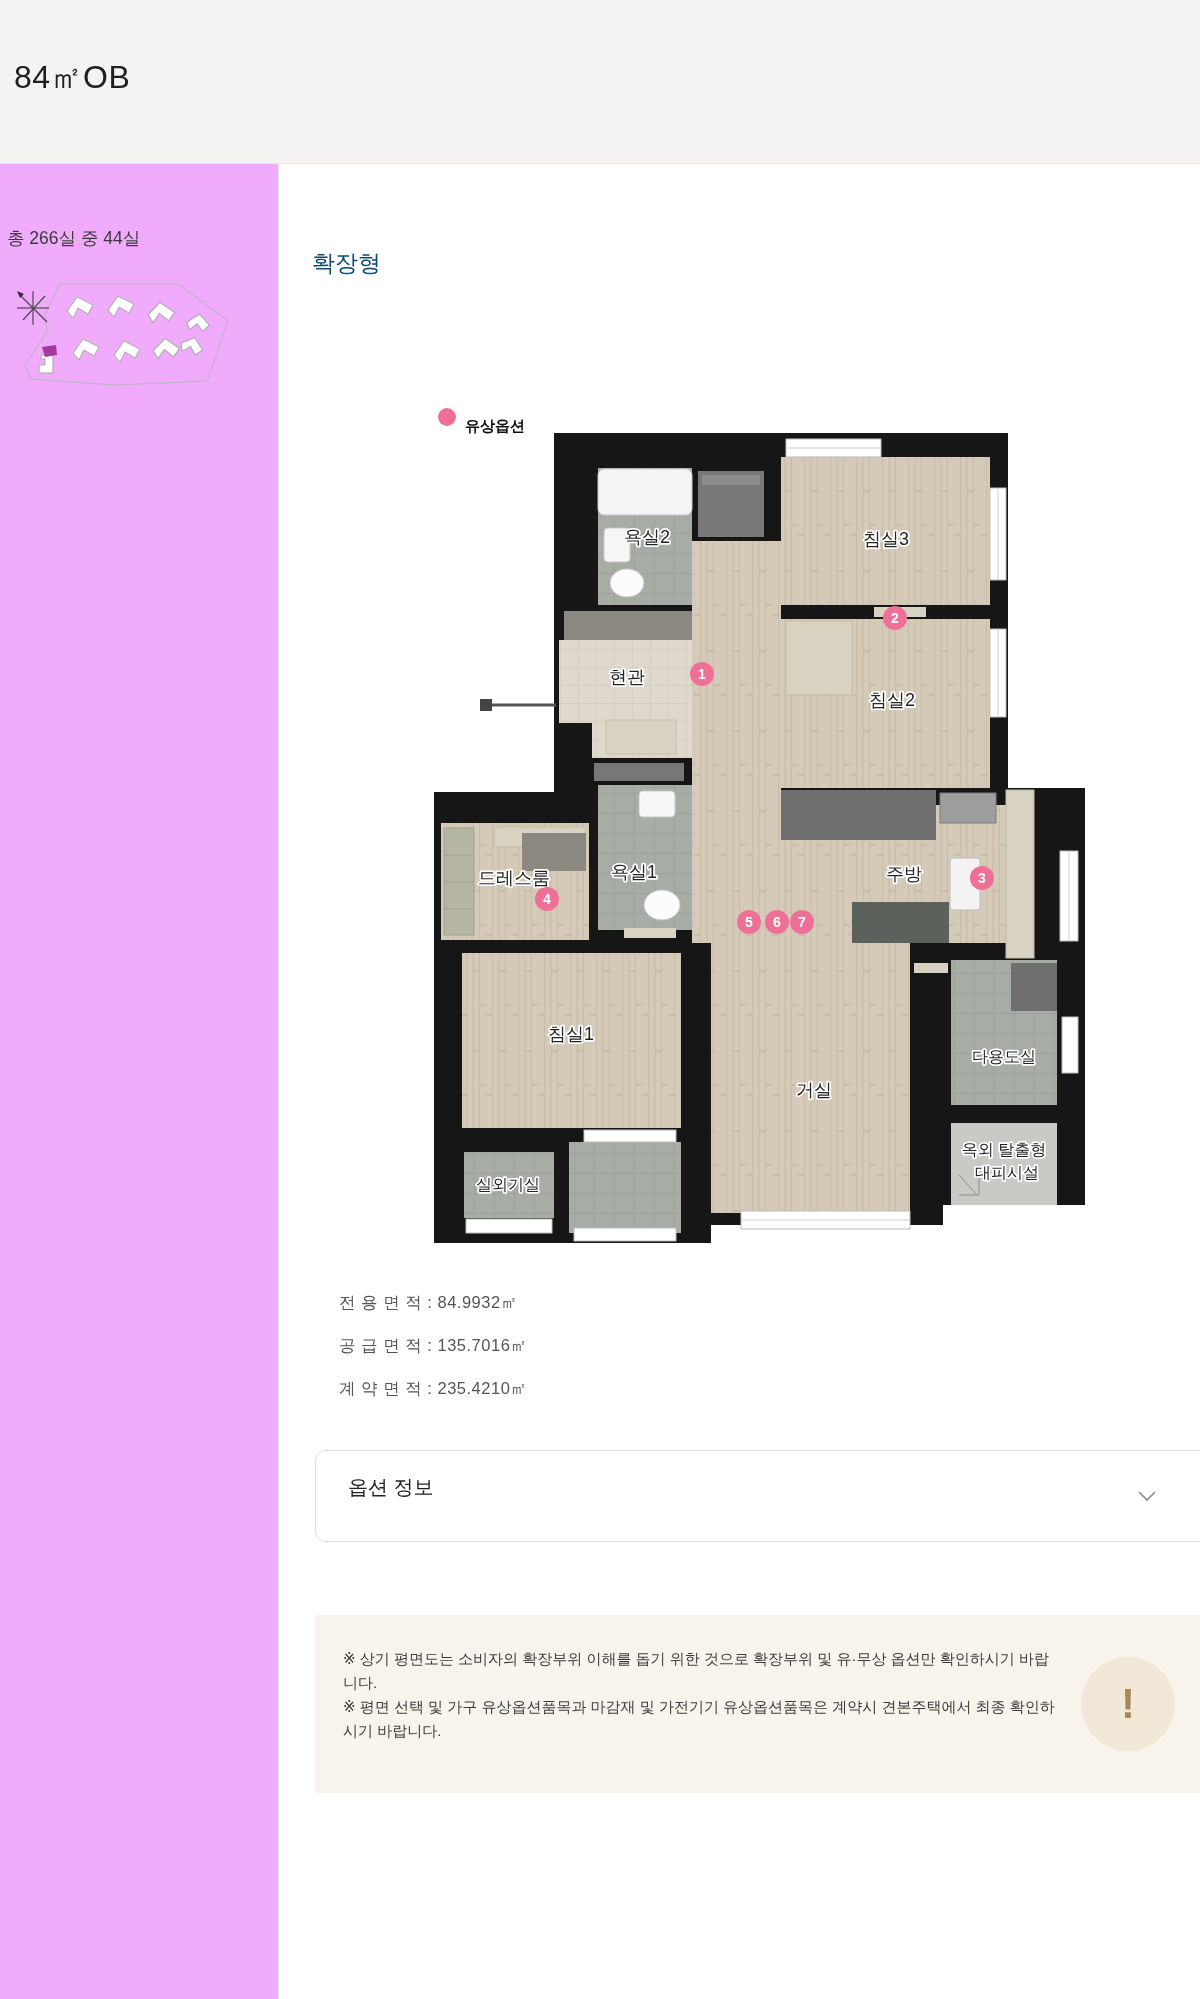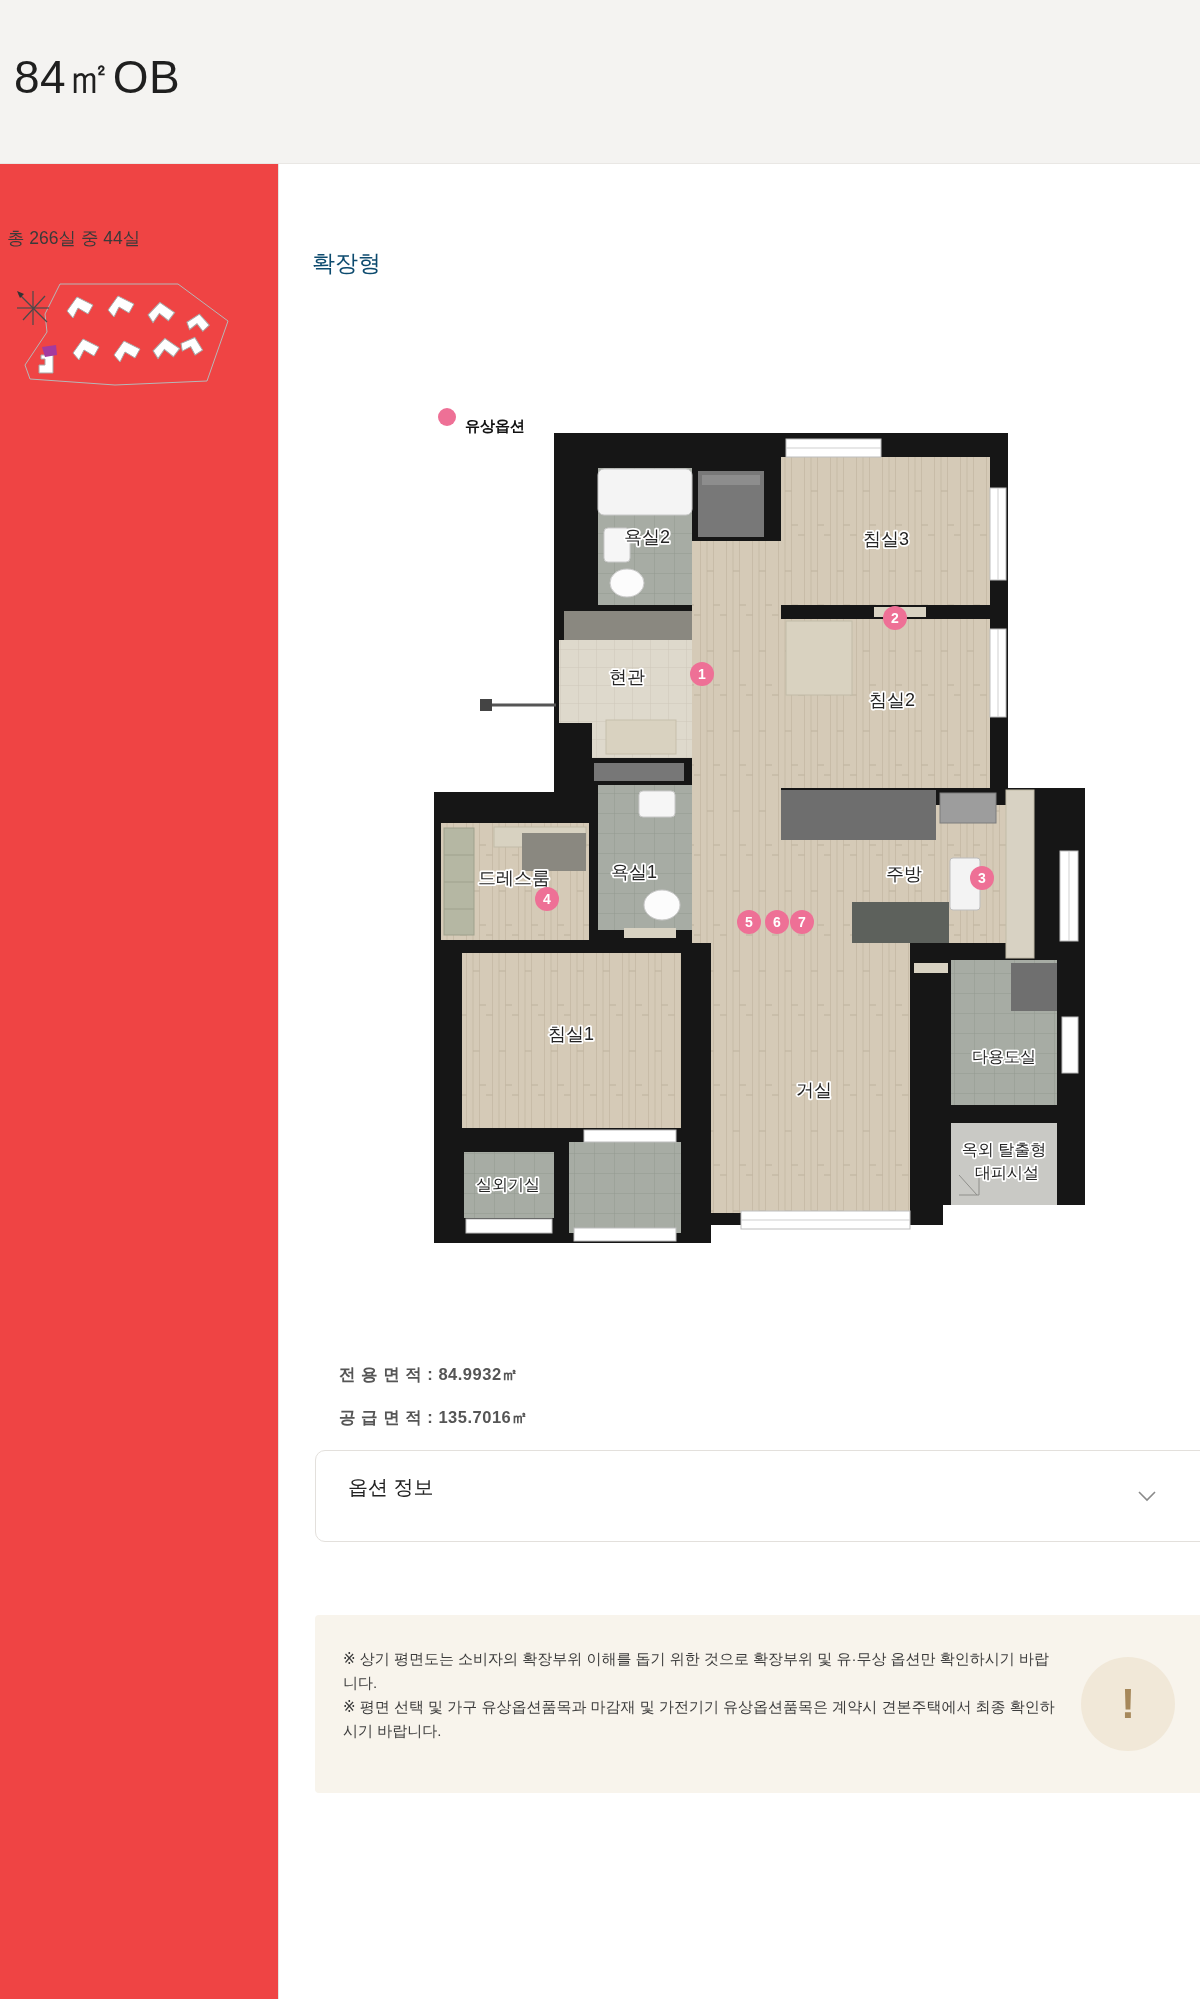--- a/index.html
+++ b/index.html
@@ -7,27 +7,27 @@
     position:relative;width:1200px;height:1999px;background:#ffffff;
     font-family:"Liberation Sans","DejaVu Sans",sans-serif;color:#222;
     overflow:hidden;
   }
   
   .header{
     position:absolute;left:0;top:0;width:1200px;height:163px;
     background:#f4f3f1;border-bottom:1px solid #e9e7e4;
   }
   .header .title{
-    position:absolute;left:14px;top:48px;font-size:46px;line-height:58px;
+    position:absolute;left:14px;top:48px;font-size:32px;line-height:58px;
     color:#1f1f1f;letter-spacing:.5px;font-weight:400;
   }
   
   .sidebar{
     position:absolute;left:0;top:164px;width:278px;height:1835px;
-    border-right:1px solid #e4e4e4;background:#ef4444;
+    border-right:1px solid #e4e4e4;background:#f0abfc;
   }
   .sidebar .availability{
     position:absolute;left:7px;top:62px;font-size:17.5px;color:#3a3a3a;
   }
   .siteplan{position:absolute;left:15px;top:117px;}
   
   .plan-type{
     position:absolute;left:312px;top:248px;font-size:23px;font-weight:500;color:#0c4a6e;
   }
   .legend{position:absolute;left:438px;top:397px;display:flex;align-items:center;}
@@ -39,21 +39,21 @@
     font-family:"Liberation Sans","DejaVu Sans",sans-serif;font-size:18px;font-weight:500;
     fill:#242424;paint-order:stroke;stroke:#ffffff;stroke-width:3.5px;stroke-linejoin:round;
     text-anchor:middle;
   }
   .rlabel.small{font-size:16px;}
   .badge-t{
     font-family:"Liberation Sans","DejaVu Sans",sans-serif;font-size:14px;font-weight:bold;
     fill:#ffffff;text-anchor:middle;stroke:none;
   }
   
-  .areas{position:absolute;left:339px;top:1364px;font-weight:bold;}
+  .areas{position:absolute;left:339px;top:1292px;}
   .areas .line{font-size:16.5px;color:#555;height:43px;letter-spacing:.5px;}
   
   .accordion{
     position:absolute;left:315px;top:1450px;width:900px;height:92px;
     background:#fff;border:1px solid #e3e0dc;border-radius:10px;
     box-sizing:border-box;cursor:pointer;
   }
   .accordion .acc-label{position:absolute;left:32px;top:23px;font-size:20px;color:#222;}
   .accordion .chev{position:absolute;left:822px;top:40px;}
   

